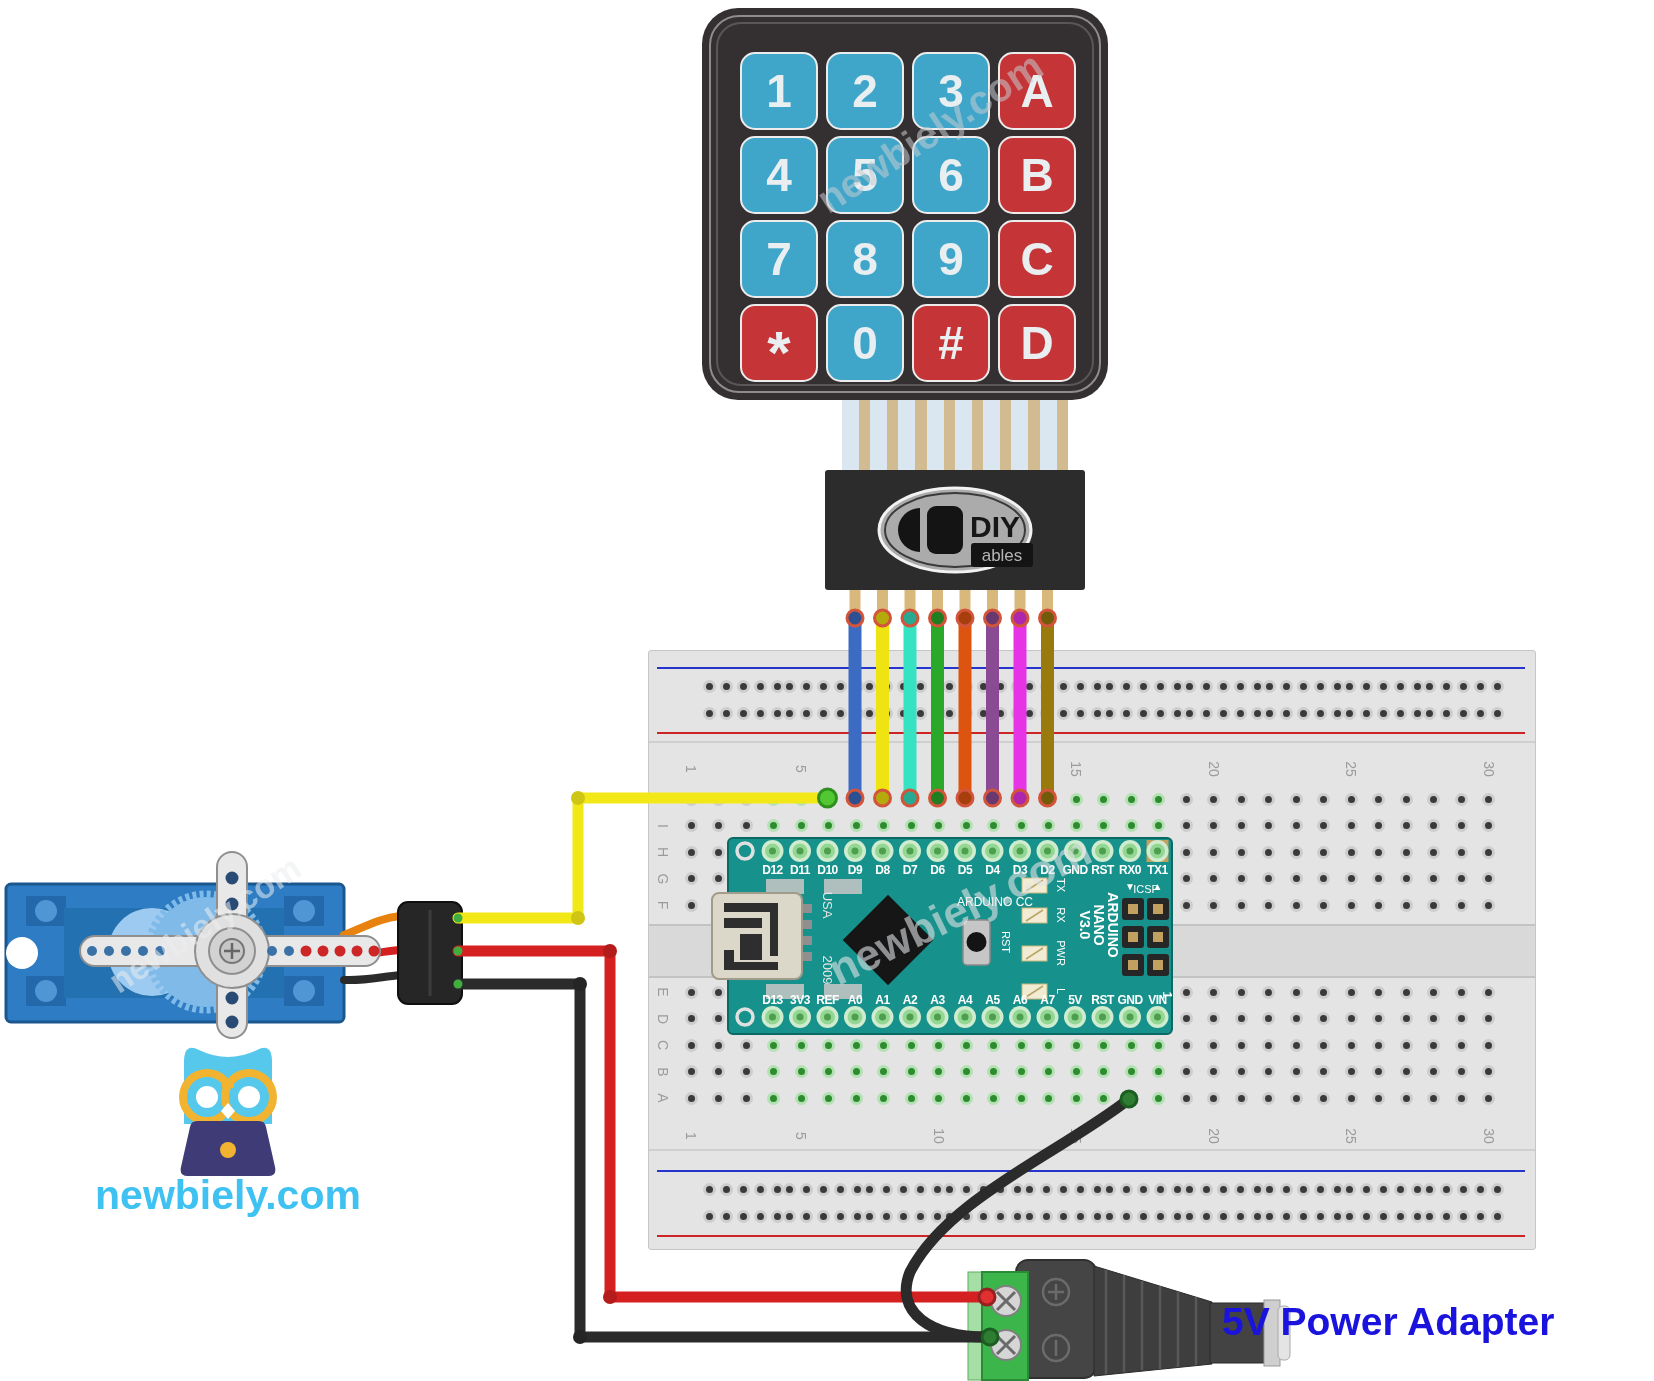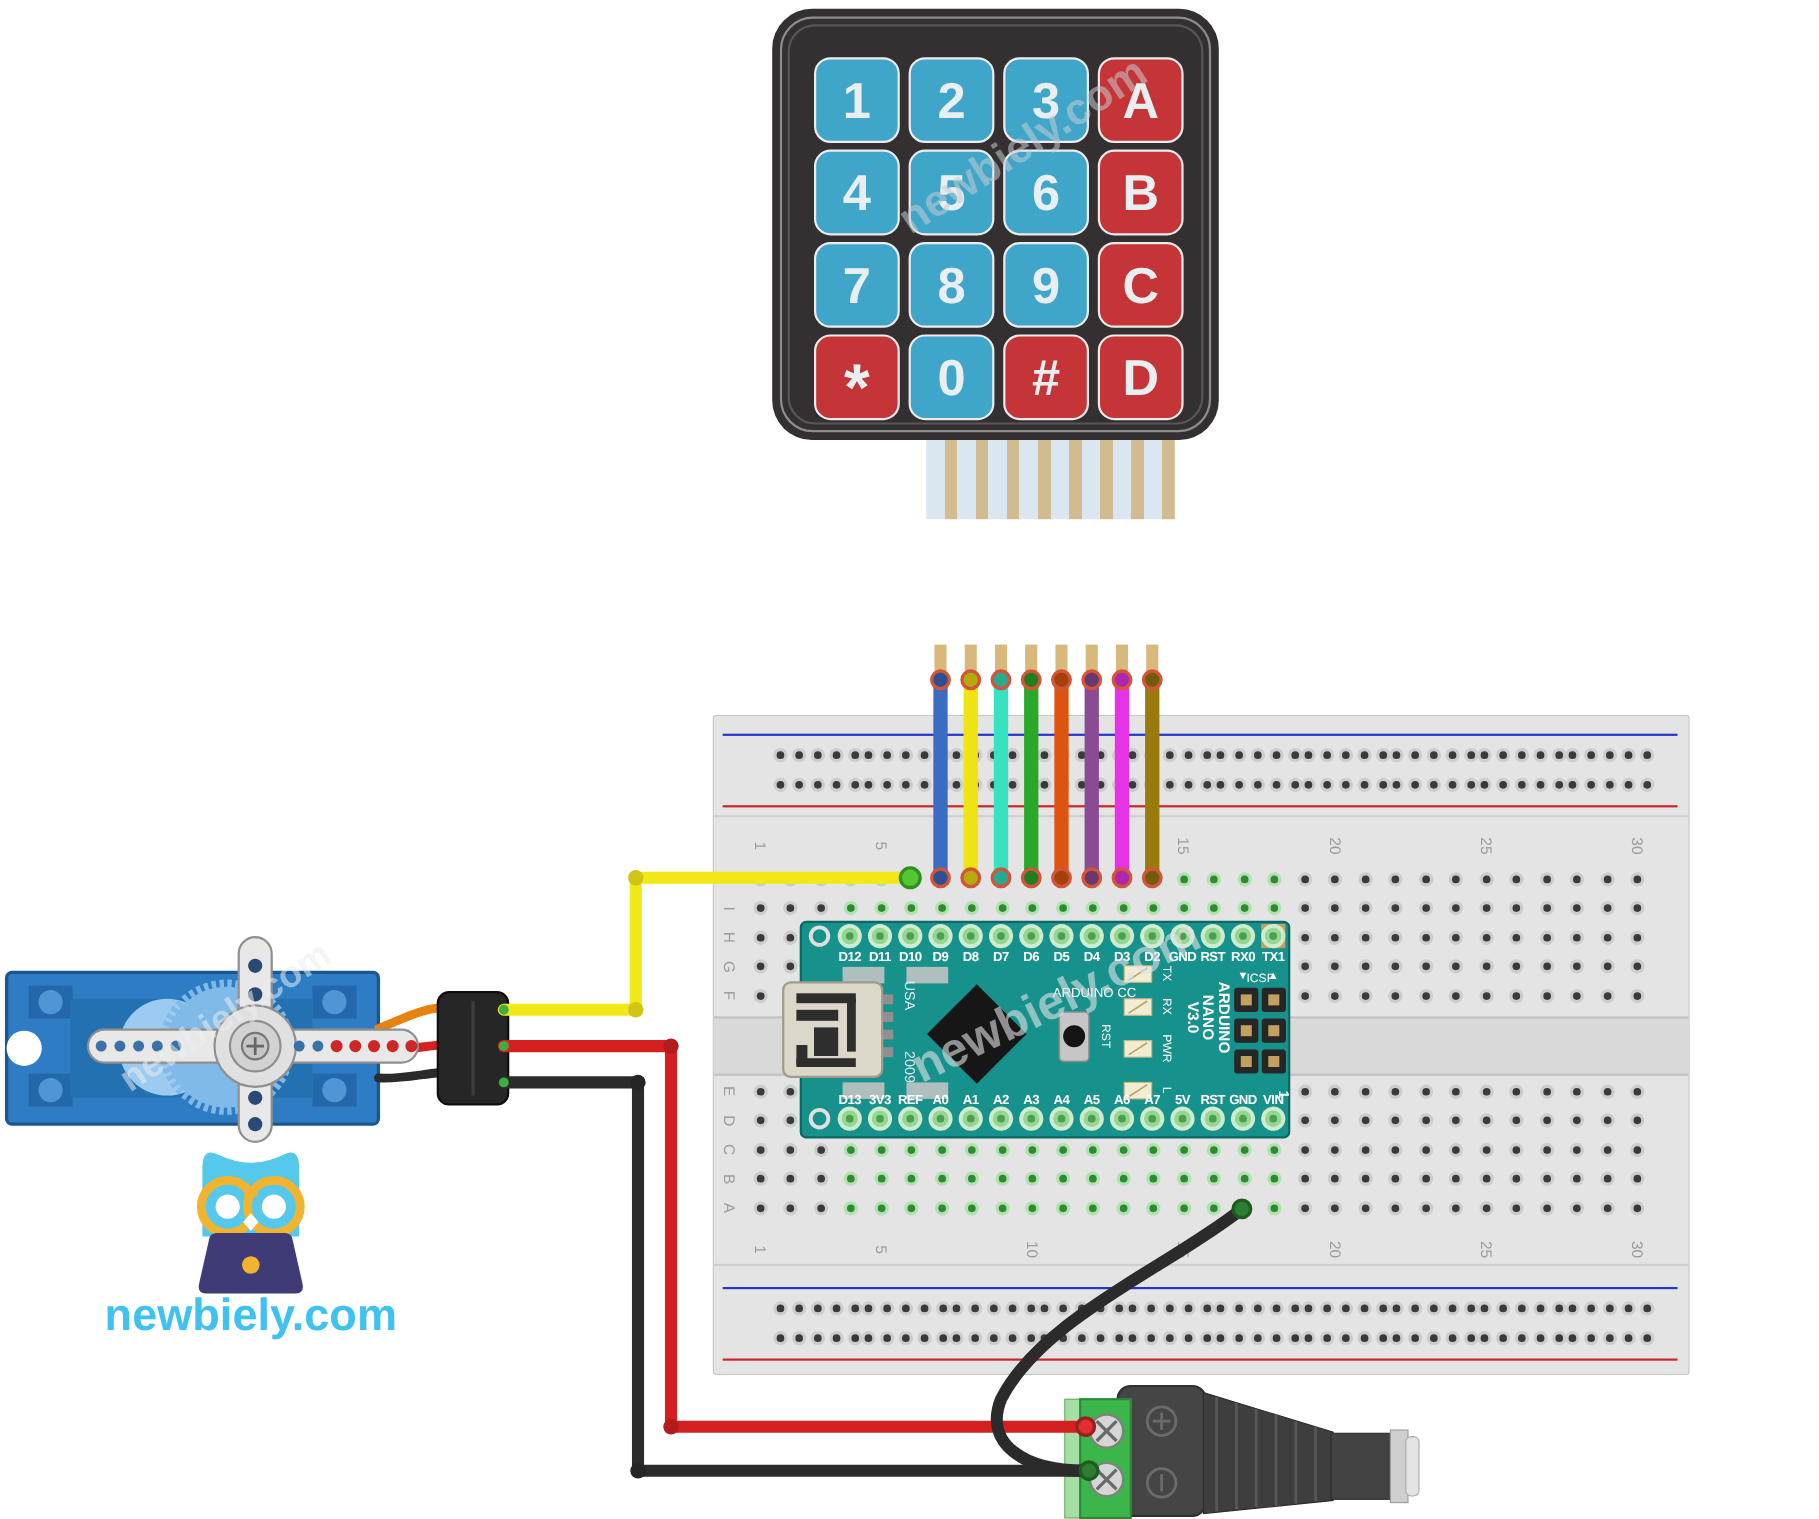--- a/index.html
+++ b/index.html
@@ -835,20 +835,31 @@
         <path d="M1129,1099 C1062,1152 948,1198 910,1272 C894,1312 930,1338 990,1337" fill="none" stroke="#2b2b2b" stroke-width="11" stroke-linecap="round"></path>
         <circle cx="1129" cy="1099" r="8" fill="#2e7d32" stroke="#1b5e20" stroke-width="3"></circle>
         <circle cx="990" cy="1337" r="8" fill="#2e7d32" stroke="#1b5e20" stroke-width="3"></circle>
         <circle cx="458" cy="918" r="4.5" fill="#3fae3f"></circle>
         <circle cx="458" cy="951" r="4.5" fill="#3fae3f"></circle>
         <circle cx="458" cy="984" r="4.5" fill="#3fae3f"></circle>
       </g>
   </svg>
 
   <div class="ribbon"></div>
+  <div class="connector">
+    <svg width="260" height="120" viewBox="0 0 260 120">
+      <ellipse cx="130" cy="60" rx="76" ry="42" fill="#ababab" stroke="#f2f2f2" stroke-width="3"></ellipse>
+      <ellipse cx="130" cy="60" rx="70" ry="37" fill="#ababab" stroke="#3a3a3a" stroke-width="2"></ellipse>
+      <path d="M95,38 A21,21 0 0 0 95,82 Z" fill="#141414"></path>
+      <rect x="102" y="36" width="36" height="48" rx="9" fill="#141414"></rect>
+      <text x="145" y="67" font-size="30" font-weight="bold" fill="#161616" font-family="Liberation Sans, sans-serif">DIY</text>
+      <rect x="146" y="73" width="62" height="24" rx="3" fill="#141414"></rect>
+      <text x="177" y="91" font-size="17" fill="#b5b5b5" text-anchor="middle" font-family="Liberation Sans, sans-serif">ables</text>
+    </svg>
+  </div>
 
   <div class="keypad">
     <div class="keypad-frame1"></div>
     <div class="keypad-frame2"></div>
     <div id="keys">
         <div class="key" style="left: 38px; top: 44px; background: rgb(63, 166, 202);">1</div>
         <div class="key" style="left: 124px; top: 44px; background: rgb(63, 166, 202);">2</div>
         <div class="key" style="left: 210px; top: 44px; background: rgb(63, 166, 202);">3</div>
         <div class="key" style="left: 296px; top: 44px; background: rgb(197, 52, 54);">A</div>
         <div class="key" style="left: 38px; top: 128px; background: rgb(63, 166, 202);">4</div>
@@ -860,16 +871,17 @@
         <div class="key" style="left: 210px; top: 212px; background: rgb(63, 166, 202);">9</div>
         <div class="key" style="left: 296px; top: 212px; background: rgb(197, 52, 54);">C</div>
         <div class="key star" style="left: 38px; top: 296px; background: rgb(197, 52, 54);">*</div>
         <div class="key" style="left: 124px; top: 296px; background: rgb(63, 166, 202);">0</div>
         <div class="key" style="left: 210px; top: 296px; background: rgb(197, 52, 54);">#</div>
         <div class="key" style="left: 296px; top: 296px; background: rgb(197, 52, 54);">D</div>
       </div>
   </div>
 
   <div class="brand-text">newbiely.com</div>
+  <div class="power-label">5V Power Adapter</div>
   <div class="wm wm1">newbiely.com</div>
   <div class="wm wm2">newbiely.com</div>
   <div class="wm wm3">newbiely.com</div>
 </div>
 
 </body></html>

